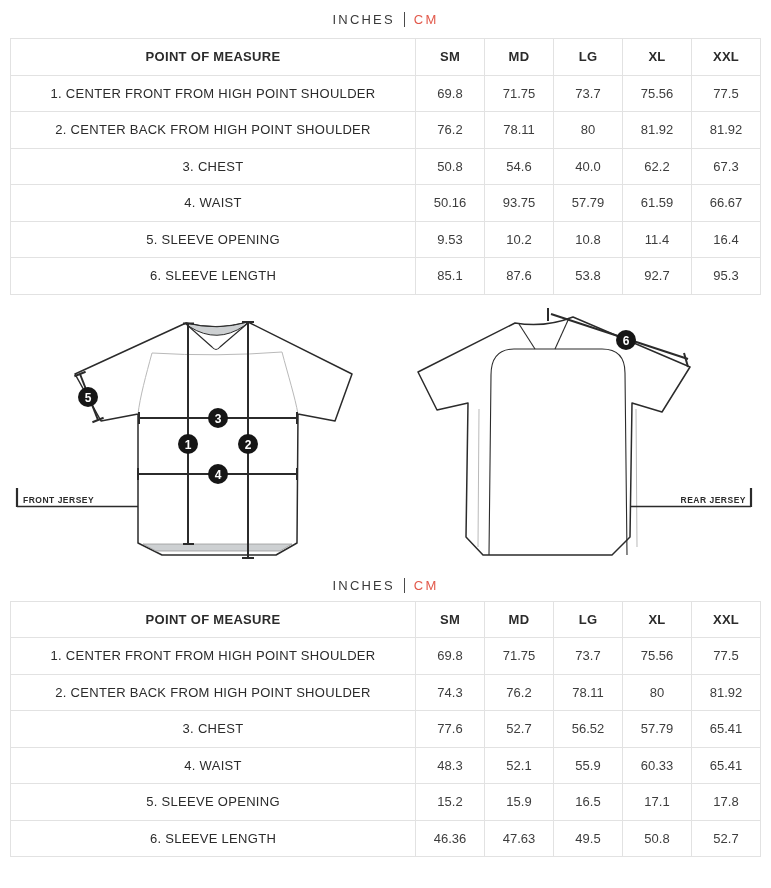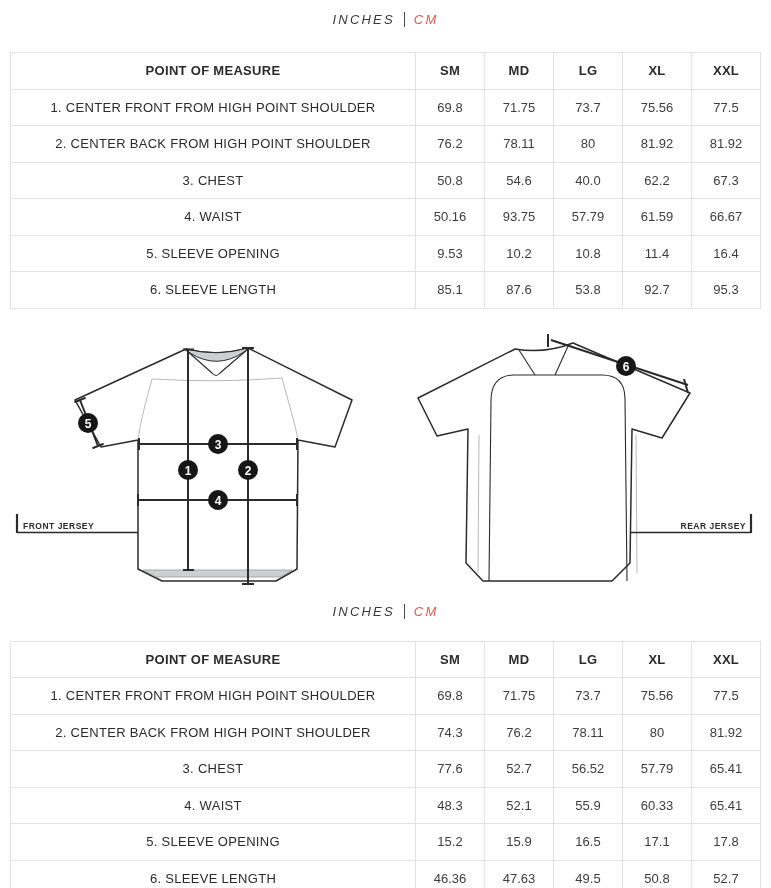--- a/index.html
+++ b/index.html
@@ -4,28 +4,28 @@
 <style>
   * { box-sizing: border-box; }
   html,body { margin:0; padding:0; }
   body {
     width:771px; height:888px; background:#ffffff;
     font-family:"Liberation Sans", sans-serif;
     color:#2e2e2e;
   }
   .units-toggle {
     height:38px; display:flex; align-items:center; justify-content:center;
-    font-size:13px; letter-spacing:2.2px; font-weight:400;font-style:italic;
+    font-size:13px; letter-spacing:2.2px; font-weight:400;
   }
   .units-toggle.secondary { height:30px; }
   .units-toggle .opt { padding:0 9px; cursor:pointer; color:#3a3a3a; }
   .units-toggle .opt.cm { color:#e2584a; }
   .units-divider { width:1px; height:15px; background:#4a4a4a; }
   table.size-table {
-    width:751px; margin:14px 10px; border-collapse:collapse; table-layout:fixed;
+    width:751px; margin:0 10px; border-collapse:collapse; table-layout:fixed;
   }
   table.size-table th, table.size-table td {
     border:1px solid #e2e2e2; height:36.5px; text-align:center;
     vertical-align:middle; padding:0 4px; overflow:hidden; white-space:nowrap;
   }
   table.size-table th { font-size:13px; font-weight:700; letter-spacing:.3px; color:#2b2b2b; }
   table.size-table td.label-cell { font-size:13px; font-weight:400; letter-spacing:.3px; color:#2b2b2b; }
   table.size-table td.val { font-size:13px; font-weight:400; color:#3d3d3d; }
   col.measure-col { width:405px; }
   .diagram { height:274px; margin-top:2px; }

